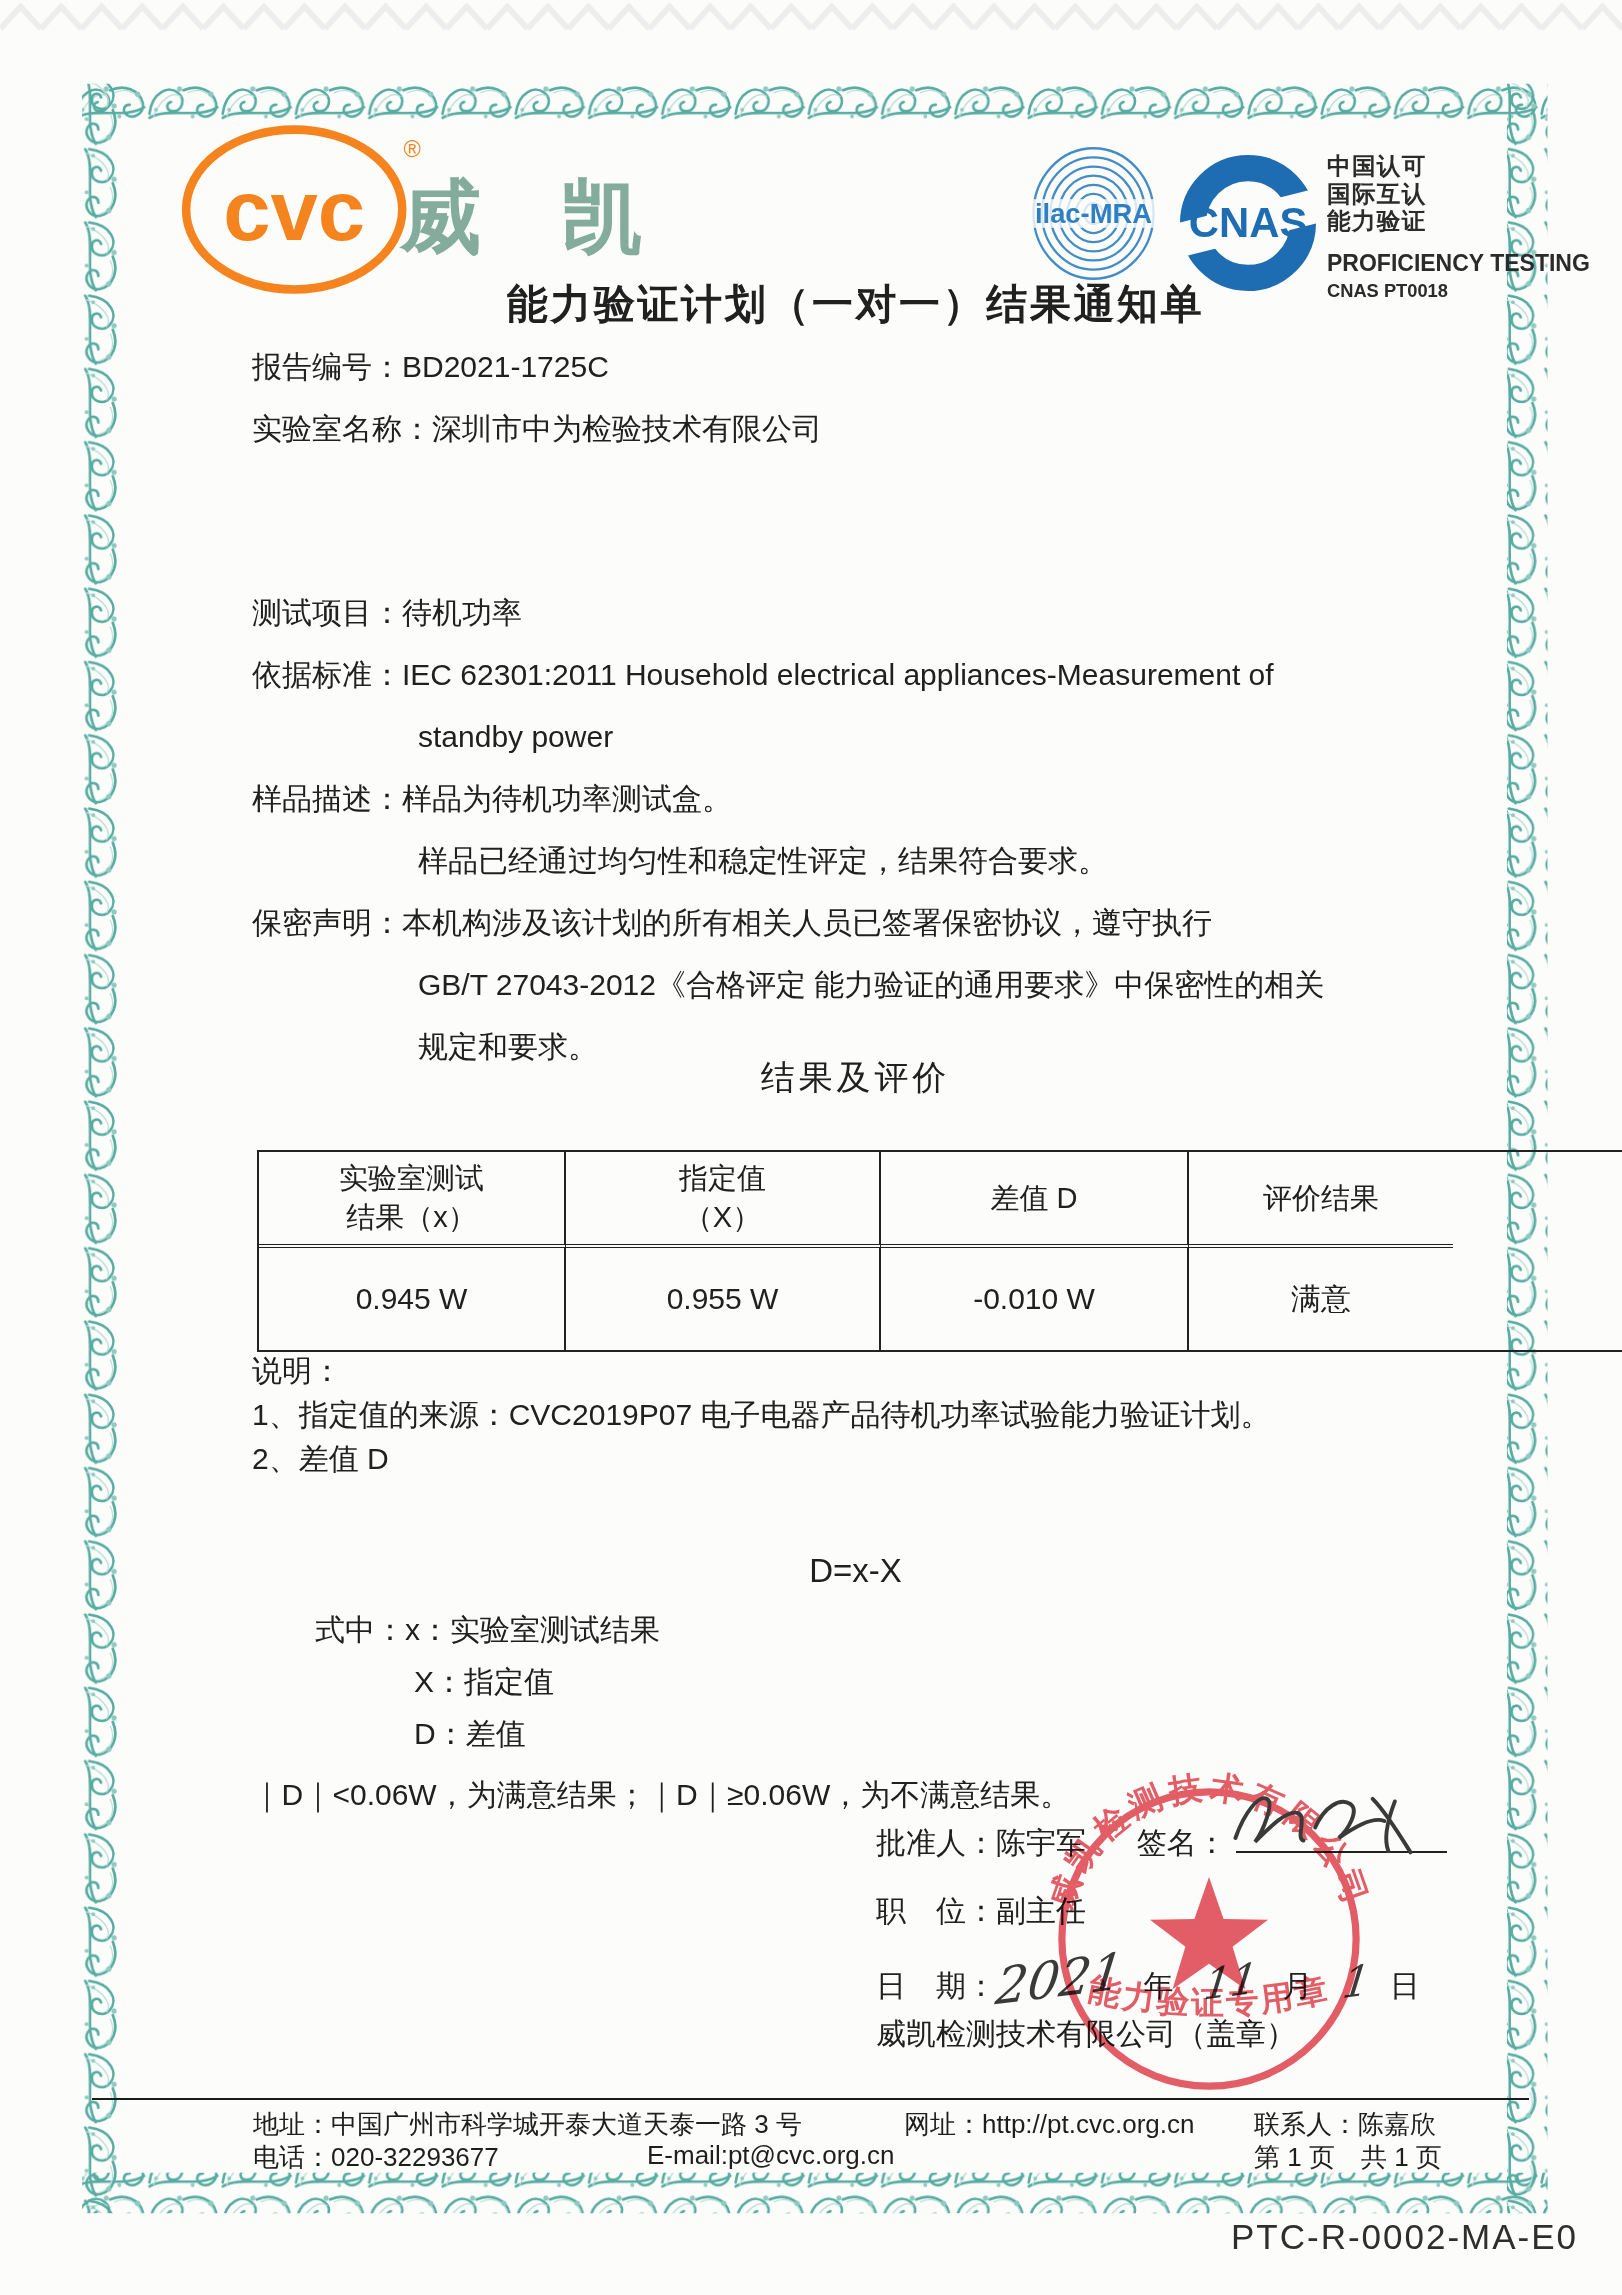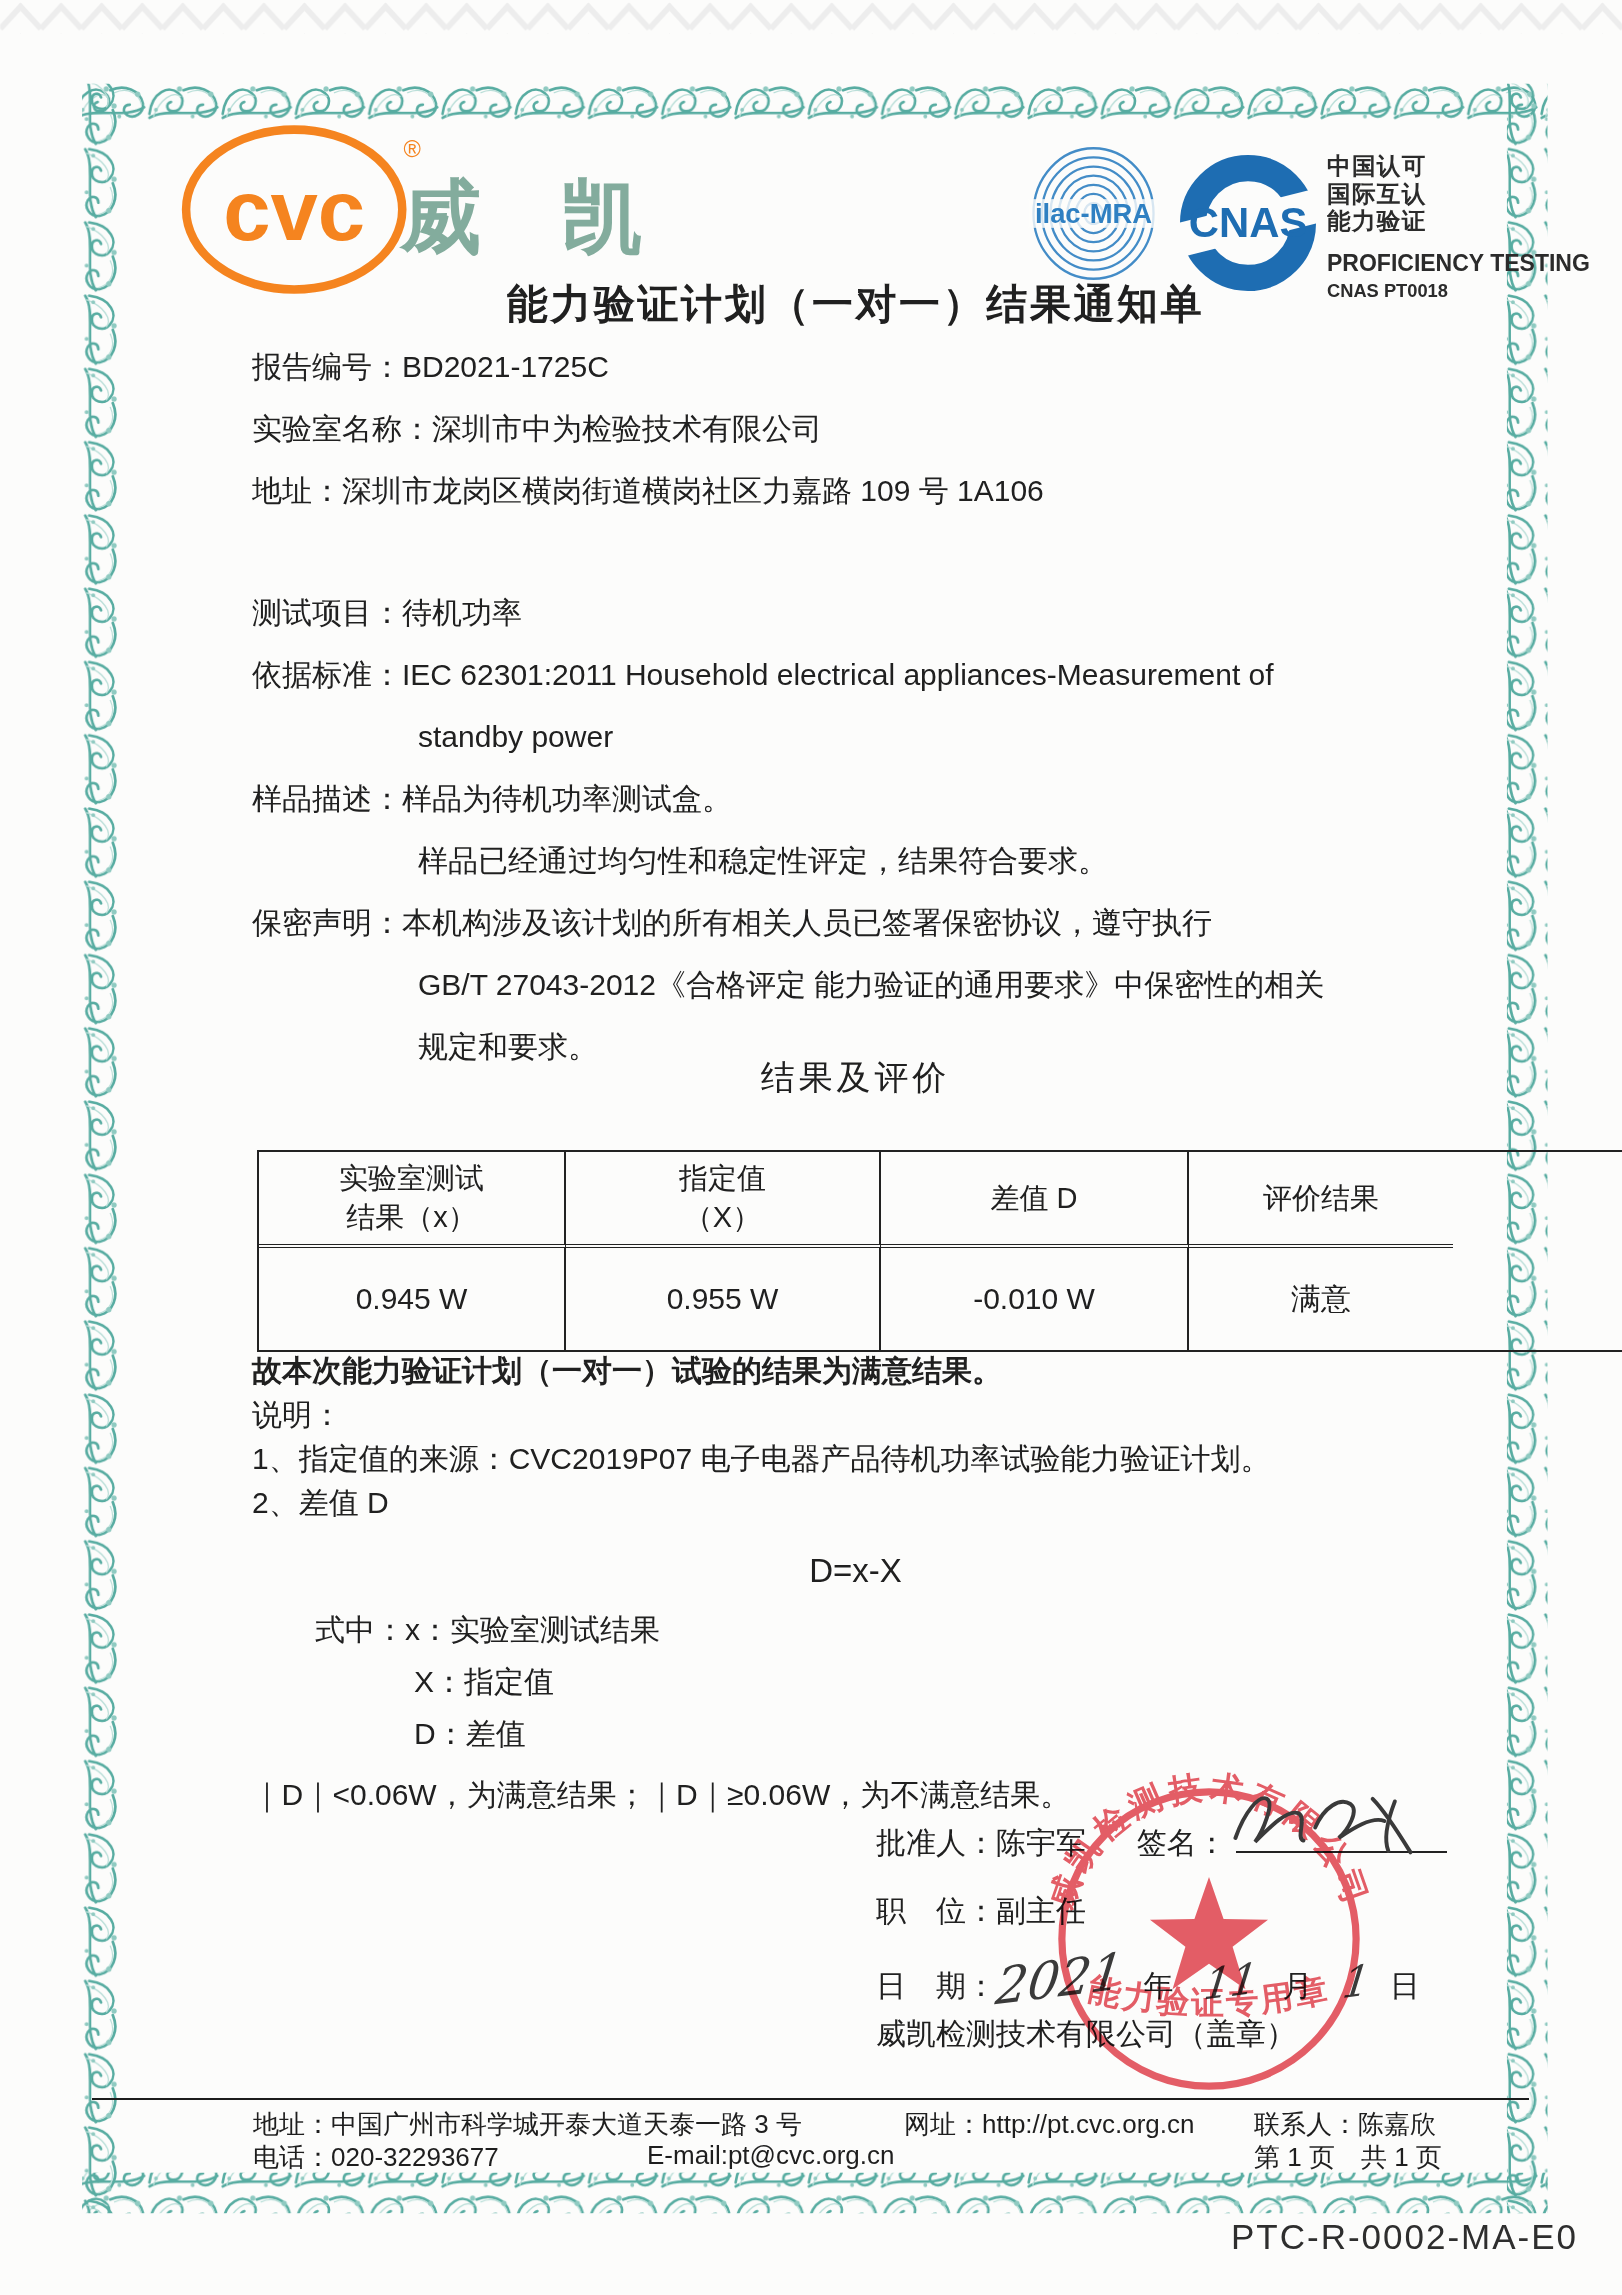--- a/index.html
+++ b/index.html
@@ -144,21 +144,20 @@
     <div class="cn">能力验证</div>
     <div class="en">PROFICIENCY TESTING</div>
     <div class="en2">CNAS PT0018</div>
   </div>
 
   <div class="title">能力验证计划（一对一）结果通知单</div>
 
   <div class="textblock info">
     <div><span>报告编号：</span><span>BD2021-1725C</span></div>
     <div><span>实验室名称：</span><span>深圳市中为检验技术有限公司</span></div>
-    <div><span>地址：</span><span>深圳市龙岗区横岗街道横岗社区力嘉路 109 号 1A106</span></div>
   </div>
 
   <div class="textblock details">
     <div><span>测试项目：</span><span>待机功率</span></div>
     <div><span>依据标准：</span><span>IEC 62301:2011 Household electrical appliances-Measurement of</span></div>
     <div class="indent">standby power</div>
     <div><span>样品描述：</span><span>样品为待机功率测试盒。</span></div>
     <div class="indent">样品已经通过均匀性和稳定性评定，结果符合要求。</div>
     <div><span>保密声明：</span><span>本机构涉及该计划的所有相关人员已签署保密协议，遵守执行</span></div>
     <div class="indent">GB/T 27043-2012《合格评定 能力验证的通用要求》中保密性的相关</div>
@@ -178,21 +177,20 @@
     </div>
     <div class="cell head">差值 D</div>
     <div class="cell head last">评价结果</div>
     <div class="cell data">0.945 W</div>
     <div class="cell data">0.955 W</div>
     <div class="cell data">-0.010 W</div>
     <div class="cell data last">满意</div>
   </div>
 
   <div class="textblock posttable">
-    <div class="bold">故本次能力验证计划（一对一）试验的结果为满意结果。</div>
     <div>说明：</div>
     <div>1、指定值的来源：CVC2019P07 电子电器产品待机功率试验能力验证计划。</div>
     <div>2、差值 D</div>
   </div>
 
   <div class="formula">D=x-X</div>
 
   <div class="textblock legend">
     <div><span>式中：</span><span>x：实验室测试结果</span></div>
     <div class="cont">X：指定值</div>

